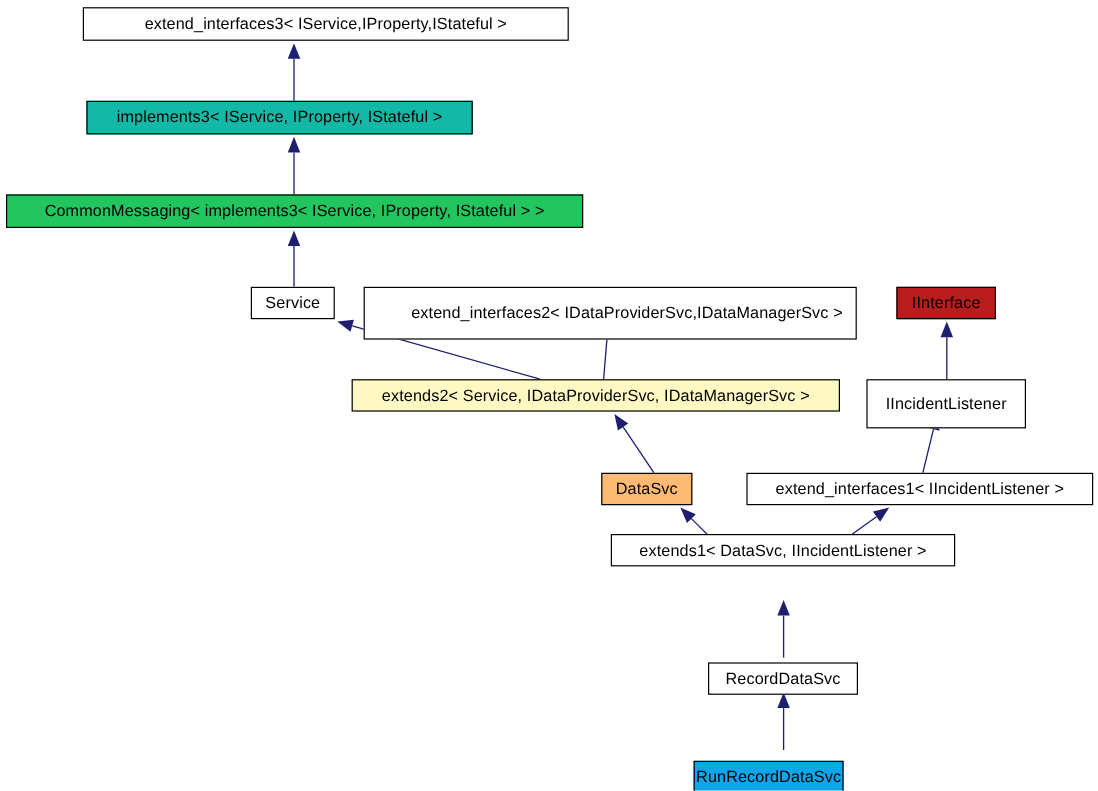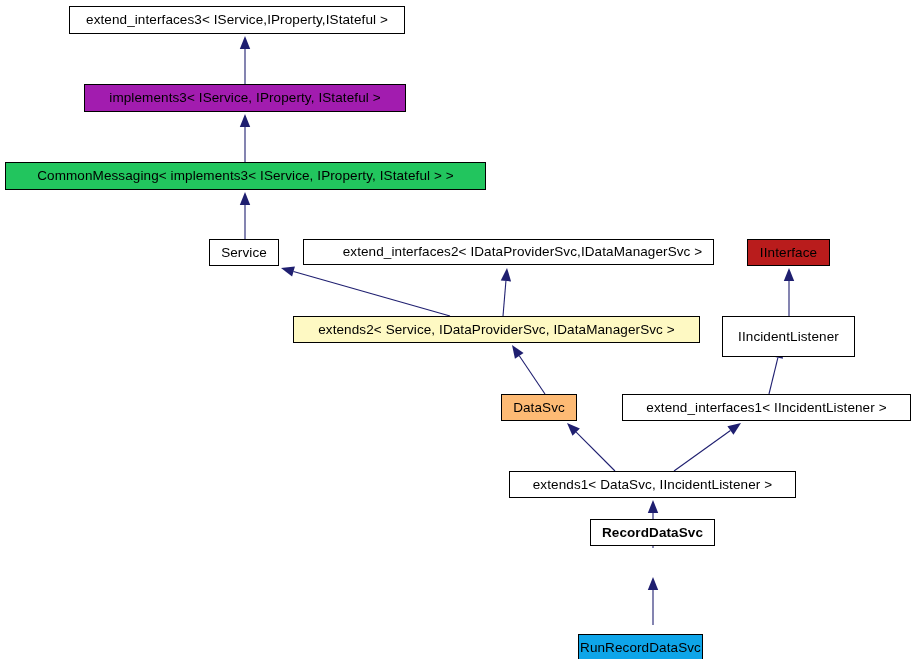--- a/index.html
+++ b/index.html
@@ -72,53 +72,53 @@
       <line x1="615" y1="471" x2="576.1923881554251" y2="432.19238815542514" stroke="#1f1f70" stroke-width="1.1"></line>
       <polygon points="567,423 579.8693434175951,428.5154328932551 572.515432893255,435.8693434175952" fill="#1f1f70"></polygon>
       <line x1="674" y1="471" x2="730.4321327856966" y2="430.5710093475607" stroke="#1f1f70" stroke-width="1.1"></line>
       <polygon points="741,423 733.4605365247209,434.79815623328204 727.4037290466723,426.3438624618393" fill="#1f1f70"></polygon>
       <line x1="653" y1="548" x2="653" y2="513" stroke="#1f1f70" stroke-width="1.1"></line>
       <polygon points="653,500 658.2,513 647.8,513" fill="#1f1f70"></polygon>
       <line x1="653" y1="625" x2="653" y2="590" stroke="#1f1f70" stroke-width="1.1"></line>
       <polygon points="653,577 658.2,590 647.8,590" fill="#1f1f70"></polygon>
     </svg>
   <div id="node-layer">
-      <div class="node" style="left: 69px; top: 6px; width: 336px; height: 28px; background: rgb(255, 255, 255); border-color: rgb(0, 0, 0); color: rgb(0, 0, 0);">
+      <div class="node" style="left: 69px; top: 6px; width: 405px; height: 28px; background: rgb(255, 255, 255); border-color: rgb(0, 0, 0); color: rgb(0, 0, 0);">
         <span class="node-label">extend_interfaces3&lt; IService,IProperty,IStateful &gt;</span>
       </div>
-      <div class="node" style="left: 84px; top: 84px; width: 322px; height: 28px; background: #a21caf; border-color: rgb(0, 0, 0); color: rgb(0, 0, 0);">
+      <div class="node" style="left: 72px; top: 84px; width: 322px; height: 28px; background: #14b8a6; border-color: rgb(0, 0, 0); color: rgb(0, 0, 0);">
         <span class="node-label">implements3&lt; IService, IProperty, IStateful &gt;</span>
       </div>
       <div class="node" style="left: 5px; top: 162px; width: 481px; height: 28px; background: #22c55e; border-color: rgb(0, 0, 0); color: rgb(0, 0, 0);">
         <span class="node-label">CommonMessaging&lt; implements3&lt; IService, IProperty, IStateful &gt; &gt;</span>
       </div>
       <div class="node" style="left: 209px; top: 239px; width: 70px; height: 27px; background: rgb(255, 255, 255); border-color: rgb(0, 0, 0); color: rgb(0, 0, 0); justify-content: center;">
         <span class="node-label">Service</span>
       </div>
-      <div class="node" style="left: 303px; top: 239px; width: 411px; height: 26px; background: rgb(255, 255, 255); border-color: rgb(0, 0, 0); color: rgb(0, 0, 0); padding-left: 28px;">
+      <div class="node" style="left: 303px; top: 239px; width: 411px; height: 44px; background: rgb(255, 255, 255); border-color: rgb(0, 0, 0); color: rgb(0, 0, 0); padding-left: 28px;">
         <span class="node-label">extend_interfaces2&lt; IDataProviderSvc,IDataManagerSvc &gt;</span>
       </div>
       <div class="node" style="left: 747px; top: 239px; width: 83px; height: 27px; background: #b91c1c; border-color: rgb(0, 0, 0); color: rgb(0, 0, 0);">
         <span class="node-label">IInterface</span>
       </div>
       <div class="node" style="left: 293px; top: 316px; width: 407px; height: 27px; background: #fef9c3; border-color: rgb(0, 0, 0); color: rgb(0, 0, 0);">
         <span class="node-label">extends2&lt; Service, IDataProviderSvc, IDataManagerSvc &gt;</span>
       </div>
       <div class="node" style="left: 722px; top: 316px; width: 133px; height: 41px; background: rgb(255, 255, 255); border-color: rgb(0, 0, 0); color: rgb(0, 0, 0);">
         <span class="node-label">IIncidentListener</span>
       </div>
       <div class="node" style="left: 501px; top: 394px; width: 76px; height: 27px; background: #fdba74; border-color: rgb(0, 0, 0); color: rgb(0, 0, 0);">
         <span class="node-label">DataSvc</span>
       </div>
       <div class="node" style="left: 622px; top: 394px; width: 289px; height: 27px; background: rgb(255, 255, 255); border-color: rgb(0, 0, 0); color: rgb(0, 0, 0);">
         <span class="node-label">extend_interfaces1&lt; IIncidentListener &gt;</span>
       </div>
-      <div class="node" style="left: 509px; top: 471px; width: 287px; height: 27px; background: rgb(255, 255, 255); border-color: rgb(0, 0, 0); color: rgb(0, 0, 0);">
+      <div class="node" style="left: 509px; top: 445px; width: 287px; height: 27px; background: rgb(255, 255, 255); border-color: rgb(0, 0, 0); color: rgb(0, 0, 0);">
         <span class="node-label">extends1&lt; DataSvc, IIncidentListener &gt;</span>
       </div>
-      <div class="node" style="left: 590px; top: 519px; width: 125px; height: 27px; background: rgb(255, 255, 255); border-color: rgb(0, 0, 0); color: rgb(0, 0, 0); font-weight: bold;">
+      <div class="node" style="left: 590px; top: 552px; width: 125px; height: 27px; background: rgb(255, 255, 255); border-color: rgb(0, 0, 0); color: rgb(0, 0, 0);">
         <span class="node-label">RecordDataSvc</span>
       </div>
       <div class="node highlight" style="left: 578px; top: 634px; width: 125px; height: 27px; background: #0ea5e9; border-color: rgb(0, 0, 0); color: rgb(0, 0, 0);">
         <span class="node-label">RunRecordDataSvc</span>
       </div>
     </div>
 </div>
 
 </body></html>

